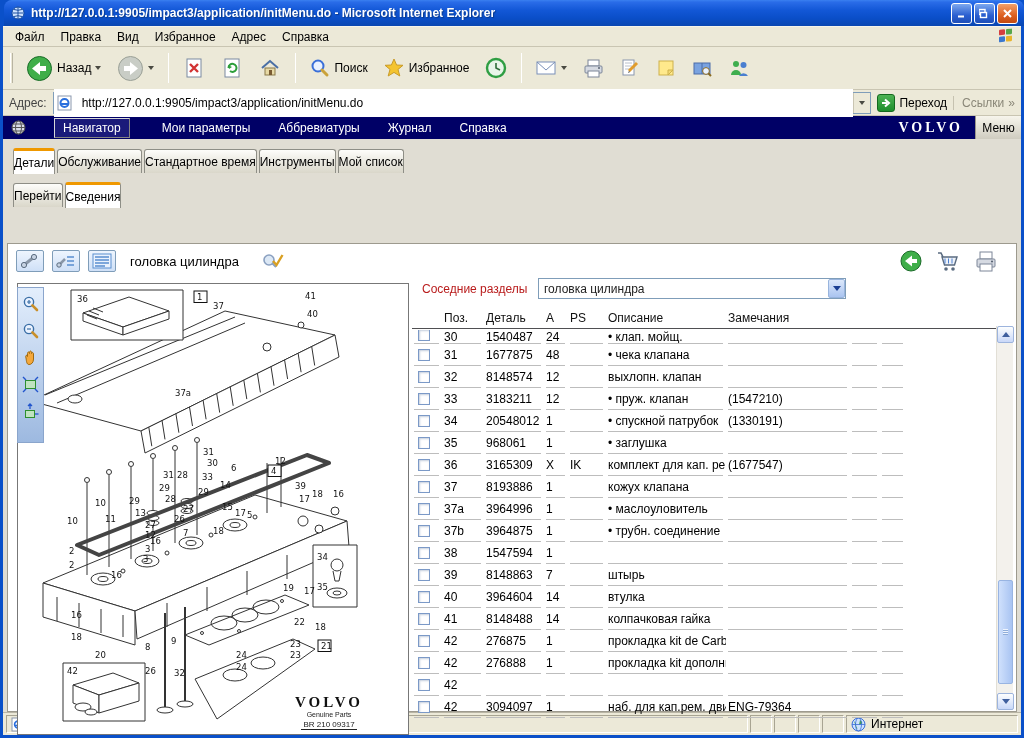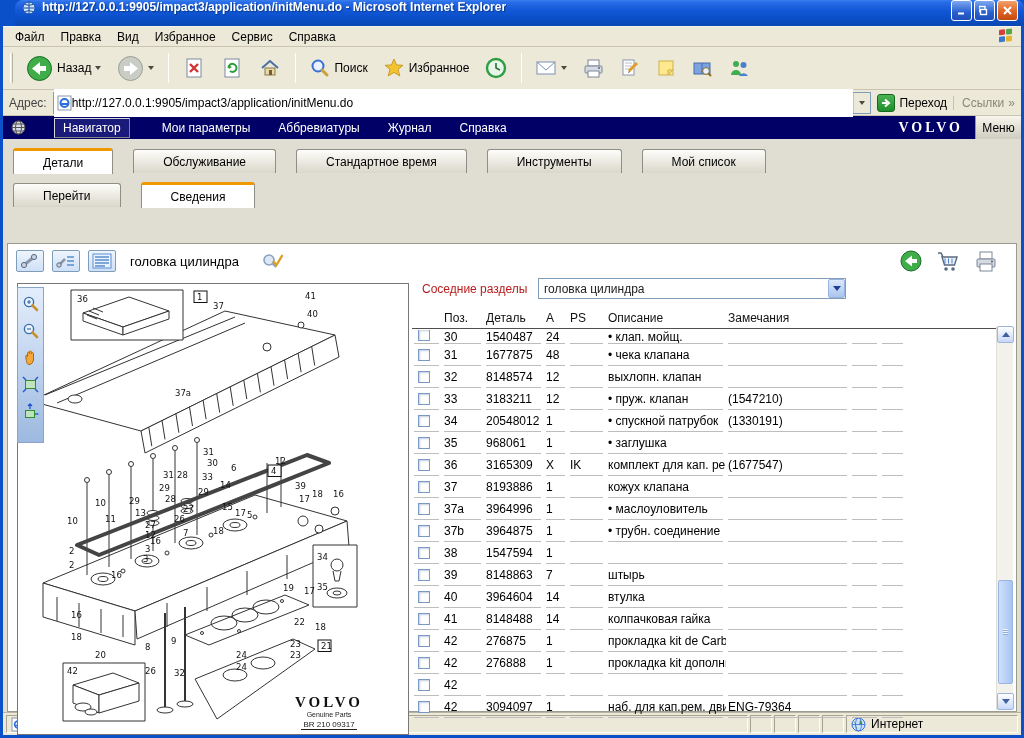--- a/index.html
+++ b/index.html
@@ -1,58 +1,58 @@
 <!DOCTYPE html>
 <html><head>
 <meta charset="utf-8">
 <style>
   *{margin:0;padding:0;box-sizing:border-box;}
   html,body{width:1024px;height:738px;overflow:hidden;}
   body{font-family:"Liberation Sans","DejaVu Sans",sans-serif;font-size:12px;color:#000;background:#000;}
   .window{position:relative;width:1024px;height:738px;background:#0a50c9;}
   
-  .titlebar{position:absolute;top:0;left:15px;right:0;height:26px;border-radius:8px 8px 0 0;
+  .titlebar{position:absolute;top:0;left:4px;right:0;height:26px;border-radius:8px 8px 0 0;
     background:linear-gradient(180deg,#3a80f0 0%,#2a6ce8 8%,#1257d6 40%,#0a4ec8 70%,#0a47b1 100%);
-    display:flex;padding:0 6px;}
+    display:flex;align-items:center;padding:0 6px;}
   .titlebar .ttl{color:#fff;font-weight:bold;font-size:12px;text-shadow:1px 1px 1px #0a3a8c;margin-left:5px;flex:1;white-space:nowrap;overflow:hidden;}
   .winbtn{width:21px;height:21px;margin-left:2px;border:1px solid #fff;border-radius:3px;display:flex;align-items:center;justify-content:center;}
   .winbtn.b{background:linear-gradient(180deg,#7da8ef,#2a5fd0 60%,#1f4fb8);}
   .winbtn.c{background:linear-gradient(180deg,#f2a06a,#dd6020 60%,#c24a10);}
   
   .bar{background:#ece9d8;border-bottom:1px solid #c9c5b2;position:relative;}
   .menubar{height:21px;display:flex;align-items:center;padding:0 4px;border-top:1px solid #f6f4ea;text-align:center;}
   .menubar .mi{padding:2px 8px;cursor:default;}
   .menubar .winflag{margin-left:auto;margin-right:4px;}
   .toolbar{height:43px;display:flex;align-items:center;gap:4px;padding:0 4px;}
   .grip{width:3px;height:30px;border-left:1px solid #fff;border-right:1px solid #b8b4a2;margin:0 3px;}
   .tbtn{display:flex;align-items:center;gap:4px;padding:3px 5px;border:1px solid transparent;border-radius:3px;}
   .tsep{width:1px;height:30px;background:#c6c2b0;border-right:1px solid #fff;margin:0 4px;}
   .caret{width:0;height:0;border-left:3px solid transparent;border-right:3px solid transparent;border-top:4px solid #4a4a42;}
   
   .addressbar{height:26px;display:flex;align-items:center;padding:0 6px;gap:6px;}
   .addr-label{color:#444;}
   .addr-box{flex:1;position:relative;height:22px;border:1px solid #7f9db9;background:#fff;display:flex;align-items:center;}
-  .addr-box input{border:none;outline:none;flex:1;height:28px;font:12px "Liberation Sans","DejaVu Sans",sans-serif;padding-left:18px;}
+  .addr-box input{border:none;outline:none;flex:1;height:28px;font:12px "Liberation Sans","DejaVu Sans",sans-serif;padding-left:28px;}
   .addr-fav{position:absolute;left:3px;top:2px;}
   .addr-drop{width:17px;height:20px;background:#ece9d8;border-left:1px solid #c9c5b2;display:flex;align-items:center;justify-content:center;}
   .go{display:flex;align-items:center;gap:4px;text-align:right;}
   .go-ic{width:18px;height:18px;background:linear-gradient(180deg,#4db253,#1e8f2b);border:1px solid #14691e;border-radius:3px;color:#fff;display:flex;align-items:center;justify-content:center;font-weight:bold;}
   .links{color:#8a8778;display:flex;align-items:center;gap:4px;padding-left:8px;border-left:1px solid #c6c2b0;}
   
   .navbar{height:23px;background:#000066;display:flex;align-items:center;color:#fff;padding-left:8px;}
   .navbar .ni{margin:0 14px;font-size:12px;white-space:nowrap;}
   .navbar .ni.active{border:1px outset #d8d8d8;padding:2px 8px;margin:0 18px 0 28px;background:#1a1a7a;}
   .navbar .brand{margin-left:auto;font-family:"Liberation Serif","DejaVu Serif",serif;font-weight:bold;letter-spacing:3px;font-size:14px;margin-right:12px;}
   .navbar .menu-btn{width:46px;height:23px;background:linear-gradient(180deg,#f7f5ec,#cfccc0);color:#000;display:flex;align-items:center;justify-content:center;border-left:1px solid #9a968a;}
   
   .app{position:relative;height:575px;background:#e0ddd3;}
   .tabs{display:flex;align-items:flex-end;padding-left:10px;position:relative;z-index:3;}
   .tabs1{padding-top:9px;}
   .tabs2{padding-top:9px;}
-  .tab{height:24px;padding:0 29px;display:flex;align-items:center;border:1px solid #8e8e86;border-bottom:none;border-radius:3px 3px 0 0;background:linear-gradient(180deg,#fdfdfa,#dad7ca);margin-right:20px;white-space:nowrap;}
+  .tab{height:24px;padding:0 0;display:flex;align-items:center;border:1px solid #8e8e86;border-bottom:none;border-radius:3px 3px 0 0;background:linear-gradient(180deg,#fdfdfa,#dad7ca);margin-right:2px;white-space:nowrap;}
   .tab.active{background:#fff;border-top:3px solid #ef9800;height:26px;margin-bottom:-1px;}
   .panel{position:absolute;left:4px;right:4px;top:104px;bottom:2px;background:#fff;border:1px solid #9d9a8e;z-index:2;}
   
   .pt-left{position:absolute;left:8px;top:6px;display:flex;align-items:center;gap:8px;}
   .icbtn{width:28px;height:22px;border:1px solid #7f9db9;border-radius:2px;background:linear-gradient(180deg,#eef5fe,#cfe0f7);display:flex;align-items:center;justify-content:center;}
   .part-title{font-size:13px;margin-left:6px;}
   .pt-right{position:absolute;right:18px;top:6px;display:flex;align-items:center;gap:14px;}
   
   .adj{position:absolute;left:414px;top:34px;display:flex;align-items:center;}
   .adj .lbl{color:#b91c1c;width:116px;}
@@ -128,21 +128,21 @@
       </div>
   </div>
 
   <div class="client">
 
     <div class="bar menubar">
       <span class="mi">Файл</span>
       <span class="mi">Правка</span>
       <span class="mi">Вид</span>
       <span class="mi">Избранное</span>
-      <span class="mi">Сервис</span>
+      <span class="mi">Адрес</span>
       <span class="mi">Справка</span>
       <span class="winflag">
         <svg width="15" height="15">
             <g transform="skewY(-6) translate(0,1)">
               <rect x="1" y="1" width="6" height="5.5" rx="1" fill="#d43f3f"></rect>
               <rect x="8" y="1" width="6" height="5.5" rx="1" fill="#57a64a"></rect>
               <rect x="1" y="8" width="6" height="5.5" rx="1" fill="#3b78cf"></rect>
               <rect x="8" y="8" width="6" height="5.5" rx="1" fill="#e8b42c"></rect>
             </g>
           </svg>

